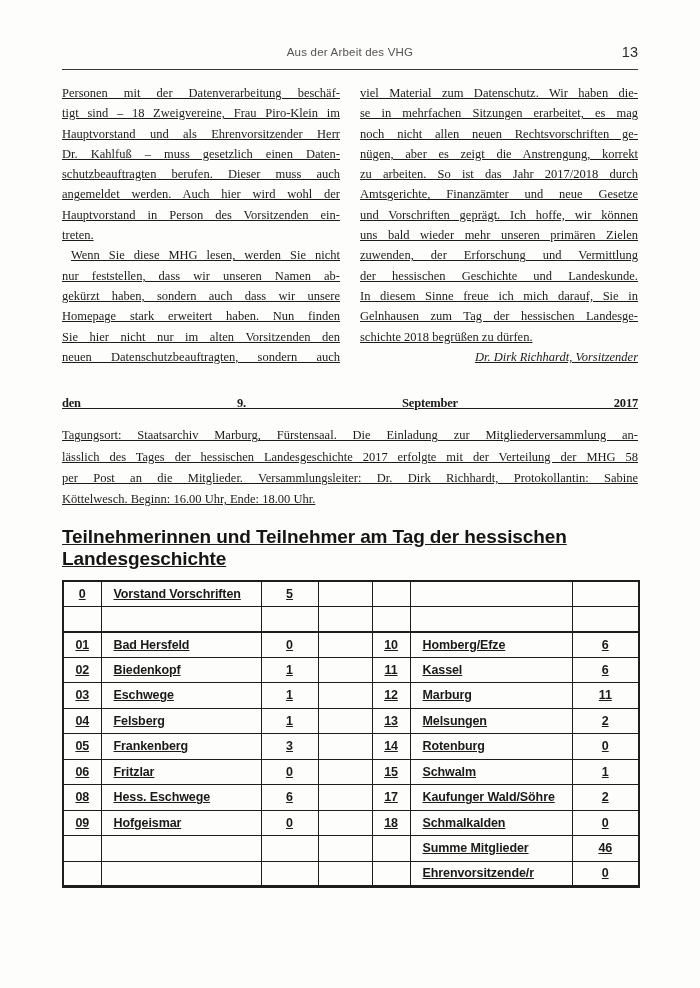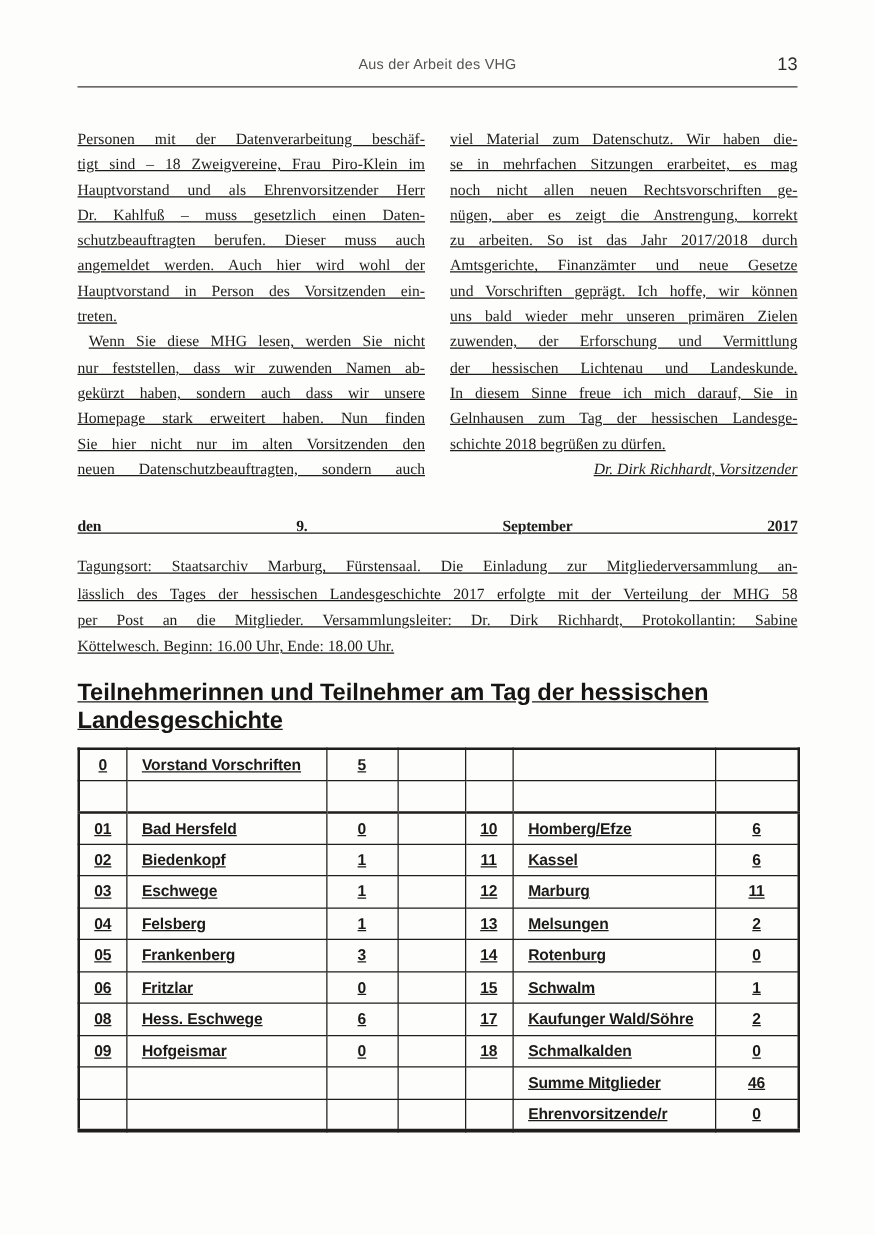--- a/index.html
+++ b/index.html
@@ -19,21 +19,21 @@
     position:absolute;left:50%;transform:translateX(-50%);top:2px;
     font-family:"Liberation Sans",sans-serif;font-size:11.5px;letter-spacing:.2px;
     color:var(--muted);
   }
   .page-number{
     position:absolute;right:0;top:0;
     font-family:"Liberation Sans",sans-serif;font-size:14.5px;color:#2b2a28;
   }
   .head-rule{height:1px;background:#3a3937;margin-top:7px;}
   
-  .columns{display:flex;gap:20px;margin-top:31px;}
+  .columns{display:flex;gap:20px;margin-top:13px;}
   .col{flex:1;min-width:0;}
   .tline{
     font-family:"Liberation Serif",serif;font-size:12.5px;line-height:20.3px;
     color:var(--text);text-align:justify;text-align-last:justify;
   }
   .col-a .tline:nth-child(8){text-align-last:left;}
   .col-a .tline:nth-child(9){text-indent:9px;}
   .col-b .tline:nth-child(13){text-align-last:left;}
   .col-b .tline:nth-child(14){text-align-last:right;font-style:italic;}
   
@@ -84,37 +84,37 @@
     <div class="col col-a">
         <div class="tline">Personen mit der Datenverarbeitung beschäf-</div>
         <div class="tline">tigt sind – 18 Zweigvereine, Frau Piro-Klein im</div>
         <div class="tline">Hauptvorstand und als Ehrenvorsitzender Herr</div>
         <div class="tline">Dr. Kahlfuß – muss gesetzlich einen Daten-</div>
         <div class="tline">schutzbeauftragten berufen. Dieser muss auch</div>
         <div class="tline">angemeldet werden. Auch hier wird wohl der</div>
         <div class="tline">Hauptvorstand in Person des Vorsitzenden ein-</div>
         <div class="tline">treten.</div>
         <div class="tline">Wenn Sie diese MHG lesen, werden Sie nicht</div>
-        <div class="tline">nur feststellen, dass wir zuwenden Namen ab-</div>
+        <div class="tline">nur feststellen, dass wir unseren Namen ab-</div>
         <div class="tline">gekürzt haben, sondern auch dass wir unsere</div>
         <div class="tline">Homepage stark erweitert haben. Nun finden</div>
         <div class="tline">Sie hier nicht nur im alten Vorsitzenden den</div>
         <div class="tline">neuen Datenschutzbeauftragten, sondern auch</div>
       </div>
     <div class="col col-b">
         <div class="tline">viel Material zum Datenschutz. Wir haben die-</div>
         <div class="tline">se in mehrfachen Sitzungen erarbeitet, es mag</div>
         <div class="tline">noch nicht allen neuen Rechtsvorschriften ge-</div>
         <div class="tline">nügen, aber es zeigt die Anstrengung, korrekt</div>
         <div class="tline">zu arbeiten. So ist das Jahr 2017/2018 durch</div>
         <div class="tline">Amtsgerichte, Finanzämter und neue Gesetze</div>
         <div class="tline">und Vorschriften geprägt. Ich hoffe, wir können</div>
         <div class="tline">uns bald wieder mehr unseren primären Zielen</div>
         <div class="tline">zuwenden, der Erforschung und Vermittlung</div>
-        <div class="tline">der hessischen Lichtenau und Landeskunde.</div>
+        <div class="tline">der hessischen Geschichte und Landeskunde.</div>
         <div class="tline">In diesem Sinne freue ich mich darauf, Sie in</div>
         <div class="tline">Gelnhausen zum Tag der hessischen Landesge-</div>
         <div class="tline">schichte 2018 begrüßen zu dürfen.</div>
         <div class="tline">Dr. Dirk Richhardt, Vorsitzender</div>
       </div>
   </div>
 
   <div class="protocol-heading">
       <div class="tline">den 9. September 2017</div>
     </div>

